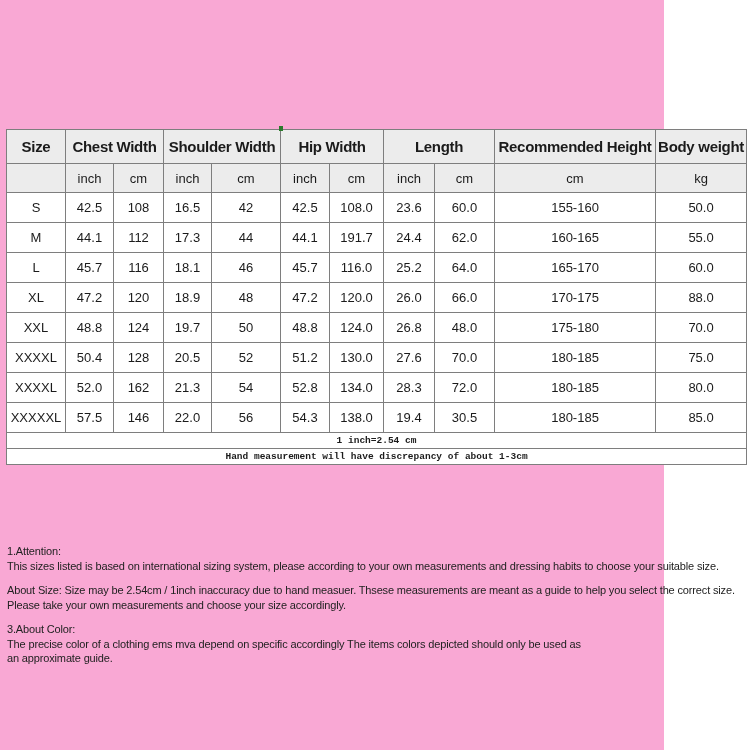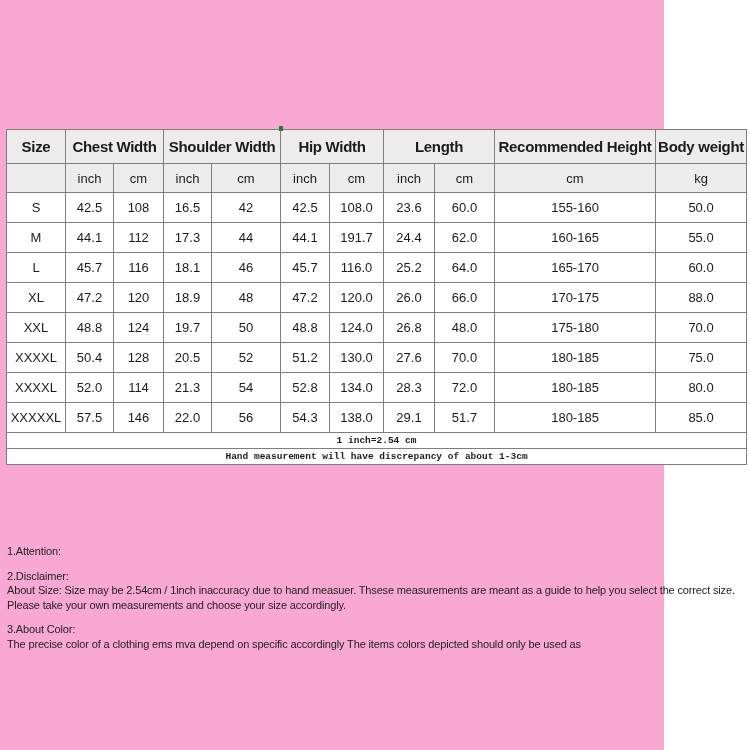--- a/index.html
+++ b/index.html
@@ -186,63 +186,64 @@
         <td>51.2</td>
         <td>130.0</td>
         <td>27.6</td>
         <td>70.0</td>
         <td>180-185</td>
         <td>75.0</td>
       </tr>
       <tr class="data-row">
         <td>XXXXL</td>
         <td>52.0</td>
-        <td>114</td>
+        <td>162</td>
         <td>21.3</td>
         <td>54</td>
         <td>52.8</td>
         <td>134.0</td>
         <td>28.3</td>
         <td>72.0</td>
         <td>180-185</td>
         <td>80.0</td>
       </tr>
       <tr class="data-row">
         <td>XXXXXL</td>
         <td>57.5</td>
         <td>146</td>
         <td>22.0</td>
         <td>56</td>
         <td>54.3</td>
         <td>138.0</td>
-        <td>29.1</td>
-        <td>51.7</td>
+        <td>19.4</td>
+        <td>30.5</td>
         <td>180-185</td>
         <td>85.0</td>
       </tr>
 
       <tr class="foot-row">
         <td colspan="11">1 inch=2.54 cm</td>
       </tr>
       <tr class="foot-row">
         <td colspan="11">Hand measurement will have discrepancy of about 1-3cm</td>
       </tr>
     </tbody>
   </table>
 
   <div class="green-mark"></div>
 
   <div class="notes">
     <div class="note-section">
       <div class="note-line">1.Attention:</div>
+      <div class="note-line">This sizes listed is based on international sizing system, please according to your own measurements and dressing habits to choose your suitable size.</div>
     </div>
     <div class="note-section">
-      <div class="note-line">2.Disclaimer:</div>
       <div class="note-line">About Size: Size may be 2.54cm / 1inch inaccuracy due to hand measuer. Thsese measurements are meant as a guide to help you select the correct size.</div>
       <div class="note-line">Please take your own measurements and choose your size accordingly.</div>
     </div>
     <div class="note-section">
       <div class="note-line">3.About Color:</div>
       <div class="note-line">The precise color of a clothing ems mva depend on specific accordingly The items colors depicted should only be used as</div>
+      <div class="note-line">an approximate guide.</div>
     </div>
   </div>
 
 </div>
 
 </body></html>

